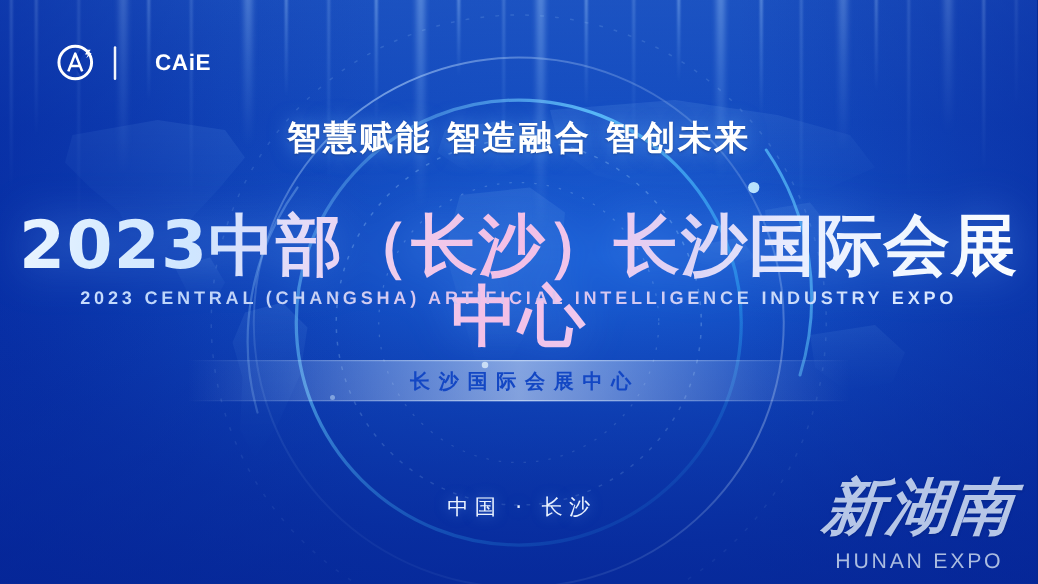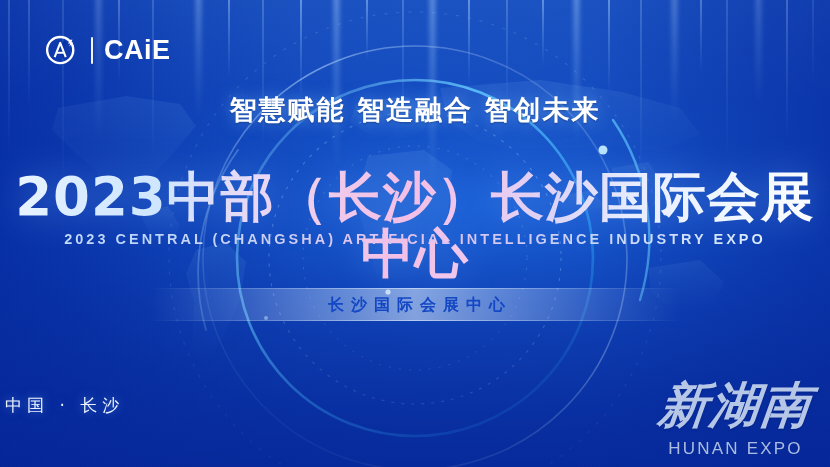--- a/index.html
+++ b/index.html
@@ -59,22 +59,22 @@
   
   .logo-row {
     position: absolute; left: 42px; top: 31px;
     display: flex; align-items: center; gap: 11px;
   }
   .logo-mark { width: 38px; height: 38px; display:block; }
   .logo-div {
     width: 2px; height: 27px; background: #ffffff; opacity: .95; border-radius: 1px;
   }
   .logo-word {
-    color: #ffffff; font-size: 27px; font-weight: 700; letter-spacing: .5px;
-    line-height: 1; font-family: "Liberation Sans", sans-serif;
+    color: #ffffff; font-size: 18px; font-weight: 700; letter-spacing: .5px;
+    line-height: 1; font-family: "Liberation Sans", sans-serif; margin-left: 20px;
   }
 
   
   .tagline {
     position: absolute; top: 92px; left: 0; right: 0; text-align: center;
     color: #ffffff; font-size: 27px; font-weight: 700; letter-spacing: 2px;
     text-shadow: 0 0 16px rgba(120,190,255,0.55), 0 1px 2px rgba(0,20,70,0.45);
     font-family: "DejaVu Sans", "Liberation Sans", sans-serif;
   }
 
@@ -130,21 +130,21 @@
   .venue-band::after { bottom: 0; }
   .venue-text {
     position: absolute; left: 3px; right: 0; top: 290px; text-align: center;
     color: #1347c4; font-size: 16px; font-weight: 700; letter-spacing: 7px;
     line-height: 29px; text-indent: 7px;
     font-family: "DejaVu Sans", "Liberation Sans", sans-serif;
   }
 
   
   .location {
-    position: absolute; left: 0; right: 0; top: 394px; 
+    position: absolute; left: 0; right: 0; top: 394px; text-align: center;
     color: #eaf2ff; font-size: 17px; font-weight: 500; letter-spacing: 5px;
     text-indent: 5px;
     font-family: "DejaVu Sans", "Liberation Sans", sans-serif;
     text-shadow: 0 0 10px rgba(120,180,255,0.5);
   }
 
   
   .watermark {
     position: absolute; right: 18px; bottom: 8px;
     display: flex; flex-direction: column; align-items: center;

